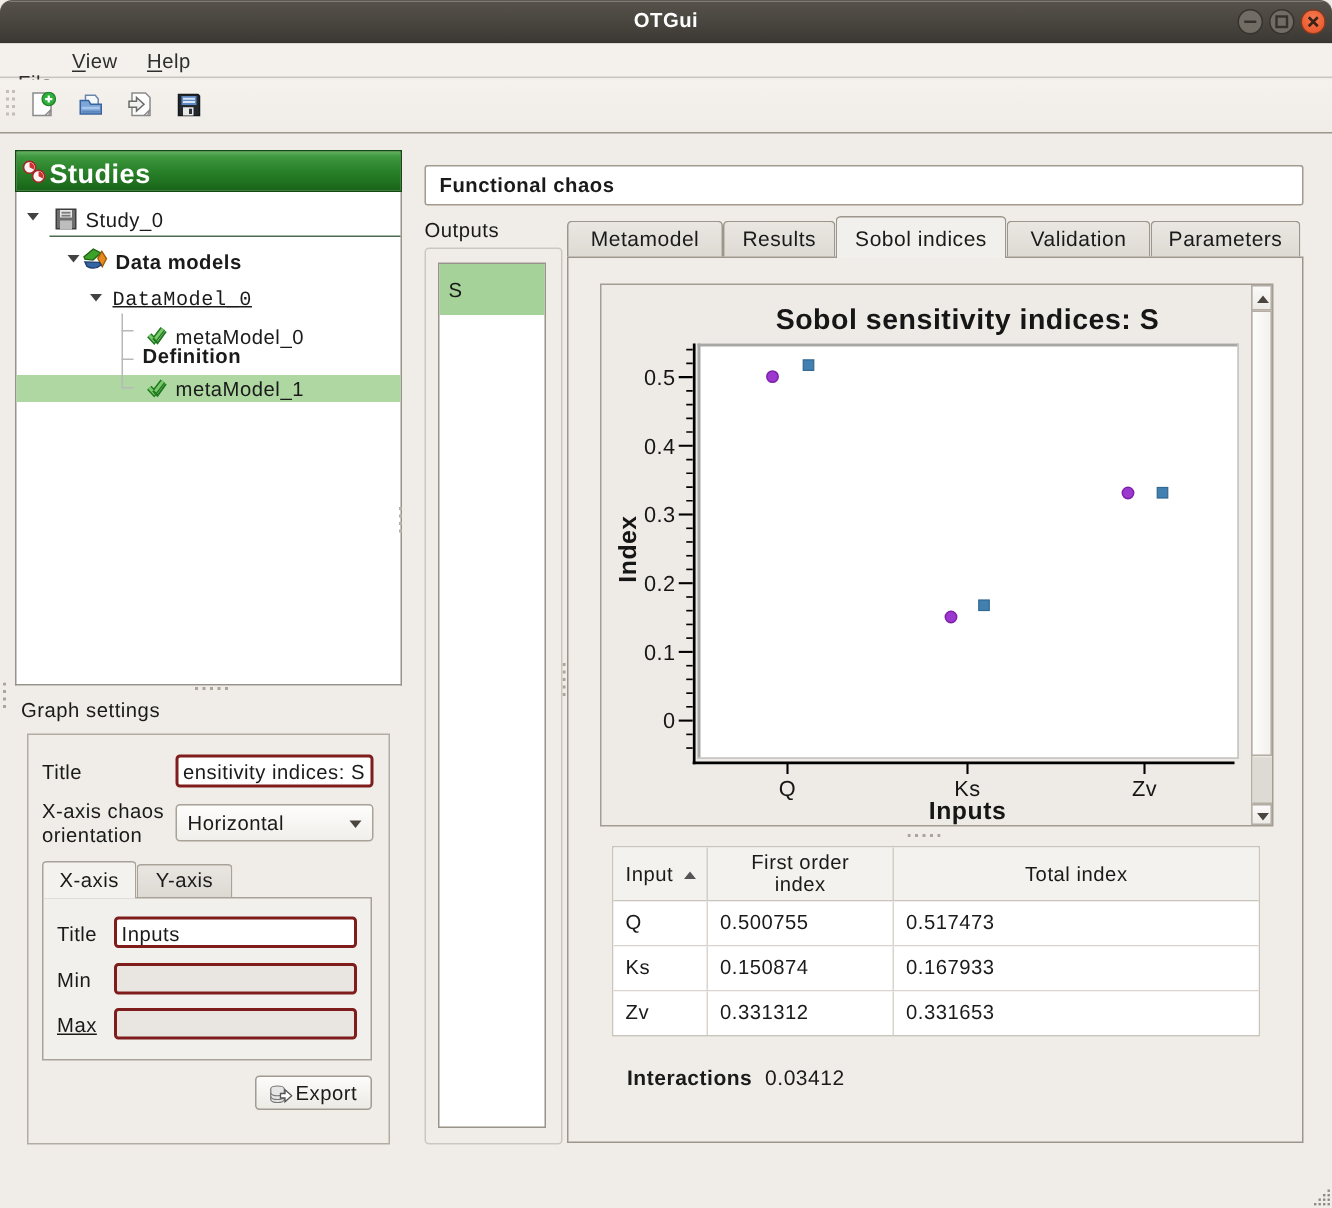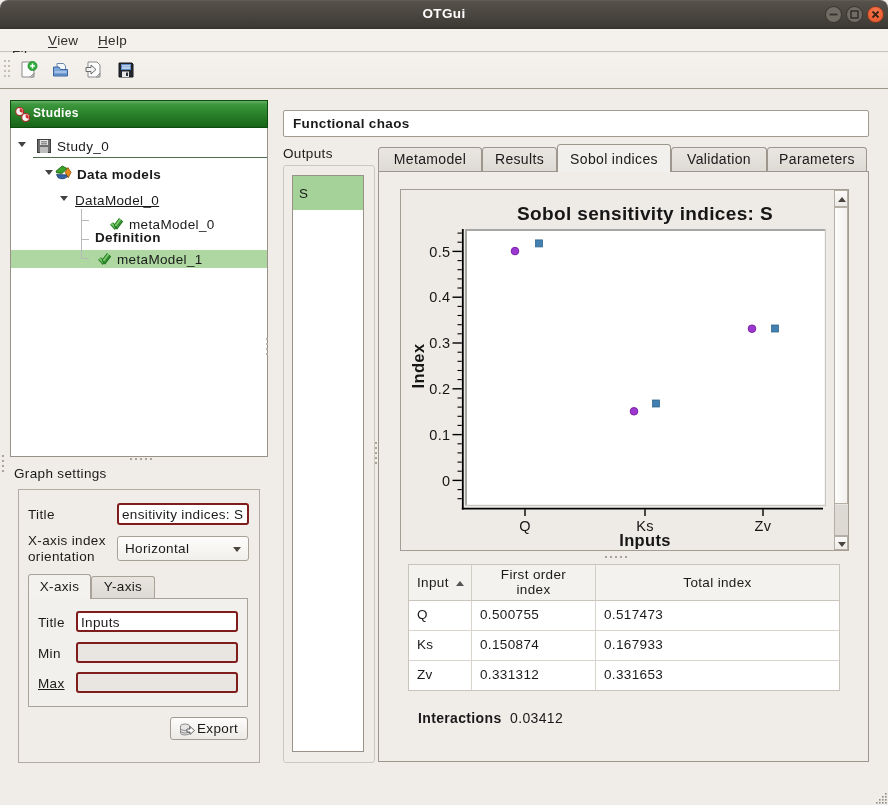--- a/index.html
+++ b/index.html
@@ -20,21 +20,21 @@
 .menuitem { top:33px; color:#2e2e2e; font-size:13.5px; }
 .mn { text-decoration:underline; text-underline-offset:2px; }
 
 
 #toolbar { left:0; top:53px; width:888px; height:36px; background:linear-gradient(180deg,#f5f2ee,#f0ede9); border-bottom:1px solid #9d968b; }
 
 
 #studhead { left:10px; top:100px; width:258px; height:28px;
   background:linear-gradient(180deg,#62b062 0%,#3d973d 14%,#2a832a 48%,#186418 100%);
   border:1px solid #0e4d0e; color:#fff; font-weight:bold; }
-#studhead span { position:absolute; top:5px; font-size:12px; }
+#studhead span { position:absolute; top:5px; font-size:18px; }
 #tree { left:10px; top:128px; width:258px; height:329px; background:#ffffff; border:1px solid #999289; border-top:none; }
 .trow { position:absolute; left:0; width:256px; height:18px; font-size:13.5px; }
 .tsel { background:#aed7a2; }
 .tarrow { position:absolute; width:0; height:0; border-left:4px solid transparent; border-right:4px solid transparent; border-top:5.5px solid #424242; }
 
 
 #gslabel { left:14px; top:466px; font-size:13.5px; }
 #gsbox { left:18px; top:489px; width:242px; height:274px; border:1px solid #b3aca2; }
 .glabel { position:absolute; font-size:13.5px; color:#1a1a1a; }
 .tinput { position:absolute; background:#ffffff; border:2px solid #7f1d1d; border-radius:3px; font-size:13.5px; padding:2px 3px; overflow:hidden; white-space:nowrap; }
@@ -181,31 +181,31 @@
     <svg style="position:absolute;left:43px;top:-1px;" width="18" height="18">
       <path d="M2 7.2 L8.2 2 L13.2 4.6 L8 9.4 L2.6 8.8 z" fill="#3ba32a" stroke="#1e6212" stroke-width="0.9"></path>
       <path d="M13.9 3.6 L17 8.4 L14.2 13.8 L11.2 8.2 z" fill="#e88b1e" stroke="#9d5a0a" stroke-width="0.9"></path>
       <path d="M2.6 10.6 L12.2 10.9 L13.4 12.6 Q9 16.4 4 13.6 z" fill="#3465a4" stroke="#1f3f6d" stroke-width="0.9"></path>
     </svg>
     <span style="position:absolute;left:66px;top:2px;font-weight:bold;">Data models</span>
   </div>
 
   <div class="trow" style="top:63px;">
     <div class="tarrow" style="left:49px; top:5px;"></div>
-    <span style="position:absolute;left:64px;top:2px;text-decoration:underline;">DataModel_0</span>
+    <span style="position:absolute;left:64px;top:2px;text-decoration:underline;font-family:Liberation Mono, monospace;">DataModel_0</span>
   </div>
 
   <div style="position:absolute;left:70px;top:81px;width:1px;height:49px;background:#b8b8b8;z-index:2;"></div>
   <div style="position:absolute;left:70px;top:92px;width:8px;height:1px;background:#b8b8b8;"></div>
   <div style="position:absolute;left:70px;top:111px;width:8px;height:1px;background:#b8b8b8;"></div>
   <div style="position:absolute;left:70px;top:130px;width:8px;height:1px;background:#b8b8b8;z-index:2;"></div>
   <div class="trow" style="top:100px;padding-left:24px;">
       <span style="position:absolute;left:84px;top:2px;font-weight:bold;">Definition</span>
     </div>
-  <div class="trow" style="top:87px;margin-left:12px;">
+  <div class="trow" style="top:87px;">
     <svg style="position:absolute;left:85px;top:1px;" width="16" height="16">
         <path d="M3.5 7.5 l3.2 3.4 L12.6 3.2" fill="none" stroke="#1f7a1f" stroke-width="4"></path>
         <path d="M3.5 7.5 l3.2 3.4 L12.6 3.2" fill="none" stroke="#7bc96a" stroke-width="2"></path>
         <path d="M6 9.5 l3 3.2 L14.6 5" fill="none" stroke="#1f7a1f" stroke-width="1.4"></path>
       </svg>
     <span style="position:absolute;left:106px;top:2px;">metaModel_0</span>
   </div>
   <div class="trow tsel" style="top:122px; height:18px; width:256px;">
     <svg style="position:absolute;left:85px;top:1px;" width="16" height="16">
         <path d="M3.5 7.5 l3.2 3.4 L12.6 3.2" fill="none" stroke="#1f7a1f" stroke-width="4"></path>
@@ -213,21 +213,21 @@
         <path d="M6 9.5 l3 3.2 L14.6 5" fill="none" stroke="#1f7a1f" stroke-width="1.4"></path>
       </svg>
     <span style="position:absolute;left:106px;top:2px;">metaModel_1</span>
   </div>
 </div>
 
 <div id="gslabel" class="abs">Graph settings</div>
 <div id="gsbox" class="abs"></div>
 <div class="glabel" style="left:28px; top:507px;">Title</div>
 <div class="tinput" style="left:117px; top:503px; width:132px; height:22px;">ensitivity indices: S</div>
-<div class="glabel" style="left:28px; top:533px;">X-axis index</div>
+<div class="glabel" style="left:28px; top:533px;">X-axis chaos</div>
 <div class="glabel" style="left:28px; top:549px;">orientation</div>
 <div id="combo" class="abs">
     <span>Horizontal</span>
     <div class="downarr" style="right:7px; top:10px;"></div>
   </div>
 <div class="stab act abs" style="left:28px; top:574px; width:63px; height:25px; padding-top:4px;">X-axis</div>
 <div class="stab inact abs" style="left:91px; top:576px; width:64px; height:23px; padding-top:2px;">Y-axis</div>
 <div id="gstabpane" class="abs"></div>
 <div class="glabel z4" style="left:38px; top:615px;">Title</div>
 <div class="tinput z4" style="left:76px; top:611px; width:162px; height:21px;">Inputs</div>

